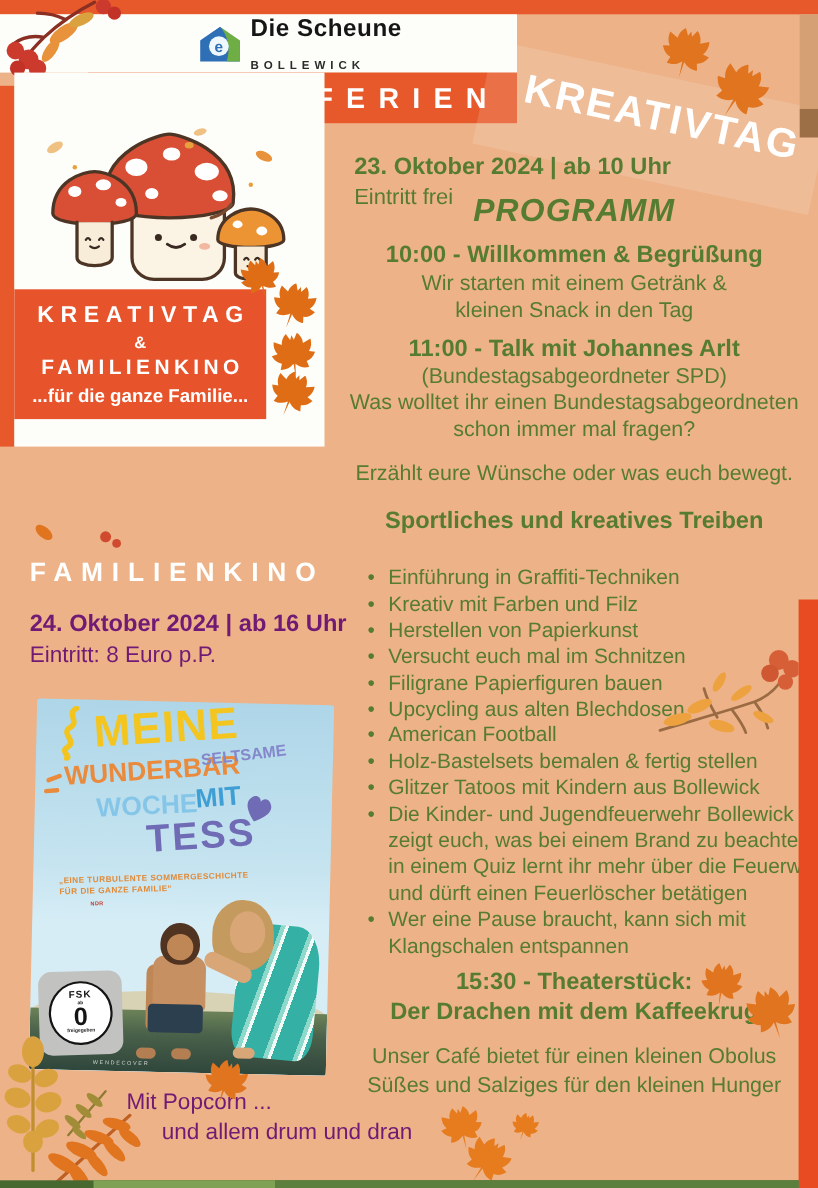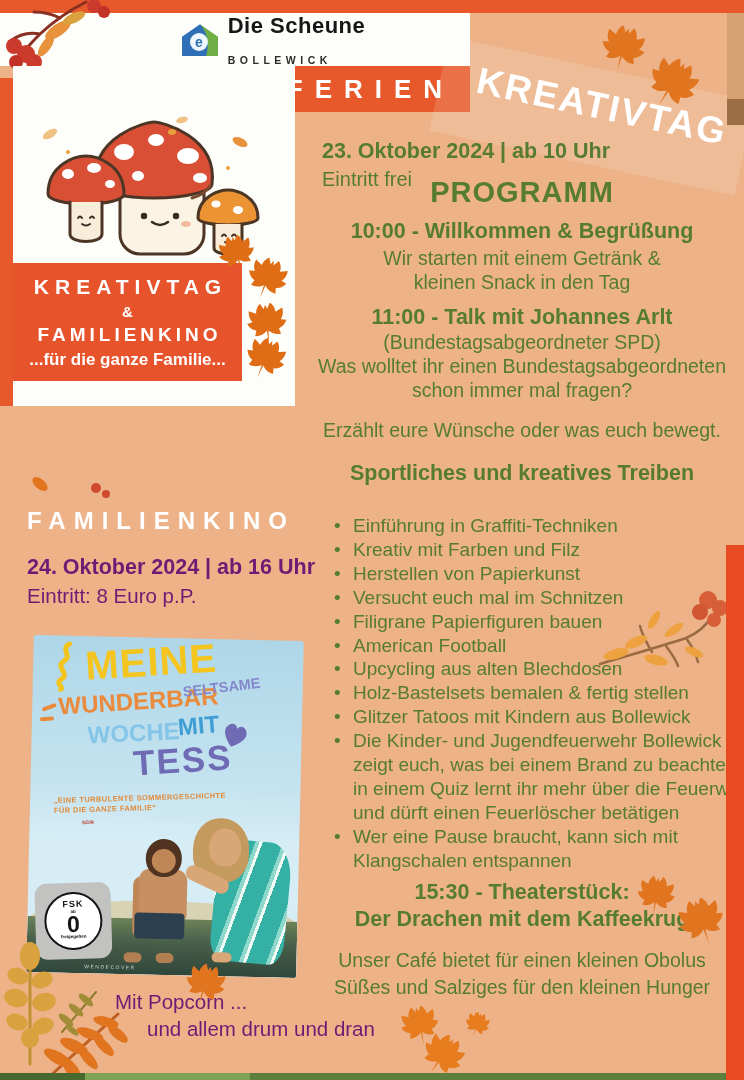--- a/index.html
+++ b/index.html
@@ -42,21 +42,21 @@
   .fk-date { left:27px; top:555px; font-size:21.5px; font-weight:700; white-space:nowrap; }
   .fk-price { left:27px; top:584px; font-size:20.5px; white-space:nowrap; }
   .pop1 { left:115px; top:990px; font-size:20.5px; white-space:nowrap; }
   .pop2 { left:147px; top:1017px; font-size:20.5px; white-space:nowrap; }
 
   
   .p-line { position:absolute; left:306px; width:432px; text-align:center; color:#567c31;
             font-size:19.5px; white-space:nowrap; }
   .p-left { left:322px; width:auto; text-align:left; }
   .p-bold { font-weight:700; font-size:21.5px; }
-  .p-big { font-weight:800; font-size:29px; letter-spacing:1px; }
+  .p-big { font-weight:800; font-size:29px; letter-spacing:1px;font-style:italic; }
   .bullets { position:absolute; left:332px; top:514px; width:402px; color:#567c31;
              font-size:19px; line-height:23.9px; text-align:left; }
   .bl { padding-left:21px; white-space:nowrap; }
   .b-first { position:relative; }
   .b-first::before { content:"•"; position:absolute; left:2px; top:0; }
 
   
   .leaf { position:absolute; color:#e0741f; }
   svg.abs { display:block; }
 
@@ -310,22 +310,22 @@
   <div class="p-line" style="top:419px">Erzählt eure Wünsche oder was euch bewegt.</div>
 
   <div class="p-line p-bold" style="top:461px">Sportliches und kreatives Treiben</div>
 
   <div class="bullets">
     <div class="bl b-first">Einführung in Graffiti-Techniken</div>
     <div class="bl b-first">Kreativ mit Farben und Filz</div>
     <div class="bl b-first">Herstellen von Papierkunst</div>
     <div class="bl b-first">Versucht euch mal im Schnitzen</div>
     <div class="bl b-first">Filigrane Papierfiguren bauen</div>
+    <div class="bl b-first">Upcycling aus alten Blechdosen</div>
     <div class="bl b-first">American Football</div>
-    <div class="bl b-first">Upcycling aus alten Blechdosen</div>
     <div class="bl b-first">Holz-Bastelsets bemalen &amp; fertig stellen</div>
     <div class="bl b-first">Glitzer Tatoos mit Kindern aus Bollewick</div>
     <div class="bl b-first">Die Kinder- und Jugendfeuerwehr Bollewick</div>
     <div class="bl">zeigt euch, was bei einem Brand zu beachten ist</div>
     <div class="bl">in einem Quiz lernt ihr mehr über die Feuerwehr</div>
     <div class="bl">und dürft einen Feuerlöscher betätigen</div>
     <div class="bl b-first">Wer eine Pause braucht, kann sich mit</div>
     <div class="bl">Klangschalen entspannen</div>
   </div>
 

